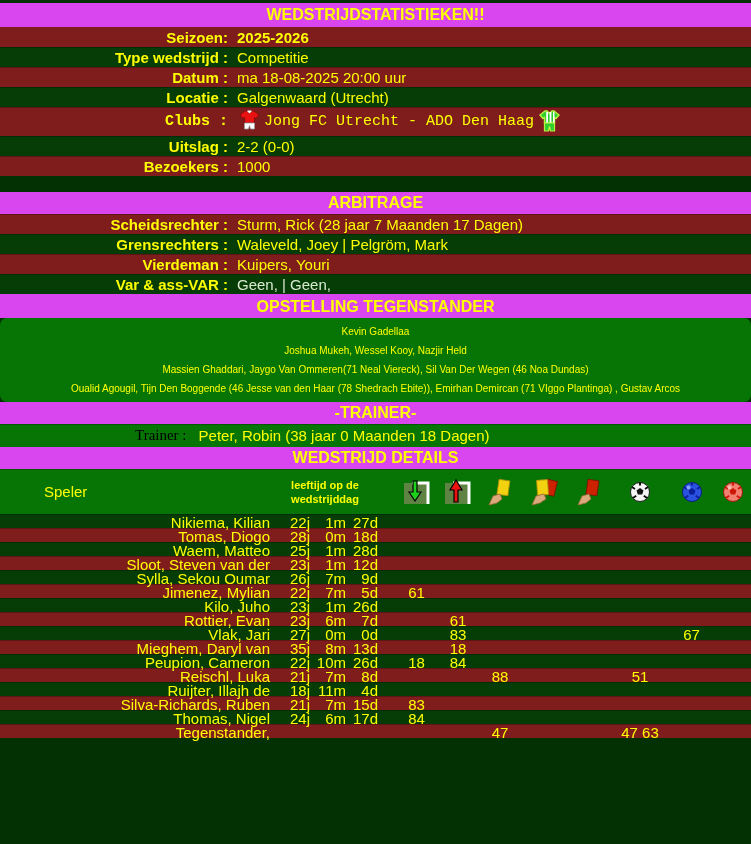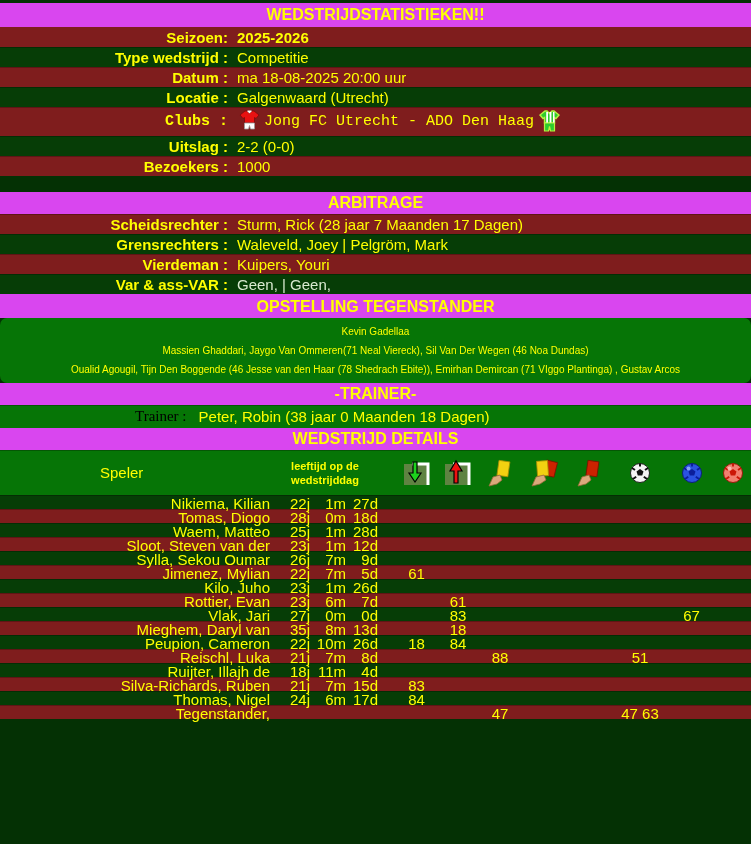--- a/index.html
+++ b/index.html
@@ -19,21 +19,21 @@
   .clubs-wrap .shirt{margin:0 4px;flex:none;display:inline-flex;}
   
   .lineup-block{background:#067506;color:#ffff00;text-align:center;font-size:10px;line-height:19px;padding:4px 6px;box-sizing:border-box;border-radius:7px;}
   .lineup-block div{margin:0;}
   .trainer-row{height:23px;display:flex;align-items:center;font-size:15px;background:#067506;}
   .trainer-row .tl{margin-left:135px;color:#000000;font-family:Liberation Serif, serif;}
   .trainer-row .tv{margin-left:12px;color:#ffff00;}
   
   .tgrid{display:grid;grid-template-columns:272px 38px 36px 32px 17px 43px 40px 44px 44px 46px 56px 47px 36px;align-items:center;}
   .thead{height:45px;background:#067506;color:#ffff00;font-size:15px;}
-  .thead .spl{grid-column:1;justify-self:start;padding-left:100px;}
+  .thead .spl{grid-column:1;justify-self:start;padding-left:44px;}
   .thead .agehdr{grid-column:2 / span 3;justify-self:center;font-size:11px;font-weight:bold;line-height:14px;text-align:center;width:102px;}
   .thead .ic{justify-self:center;display:flex;align-items:center;}
   .trow{height:14px;font-size:15px;color:#ffff00;}
   .trow .c{white-space:nowrap;}
   .trow .player{text-align:right;padding-right:2px;}
   .trow .num{text-align:right;}
   .trow .stat{text-align:center;}
   svg{display:block;}
 </style>
 </head>
@@ -104,20 +104,21 @@
     <span class="val">Kuipers, Youri</span>
   </div>
   <div class="row dark sep">
     <span class="lbl">Var &amp; ass-VAR :</span>
     <span class="val muted">Geen, | Geen,</span>
   </div>
 
   <div class="heading" style="height:24px;line-height:26px;">OPSTELLING TEGENSTANDER</div>
   <div class="lineup-block">
     <div>Kevin Gadellaa</div>
+    <div>Joshua Mukeh, Wessel Kooy, Nazjir Held</div>
     <div>Massien Ghaddari, Jaygo Van Ommeren(71 Neal Viereck), Sil Van Der Wegen (46 Noa Dundas)</div>
     <div>Oualid Agougil, Tijn Den Boggende (46 Jesse van den Haar (78 Shedrach Ebite)), Emirhan Demircan (71 VIggo Plantinga) , Gustav Arcos</div>
   </div>
 
   <div class="heading">-TRAINER-</div>
   <div class="trainer-row sep">
     <span class="tl">Trainer :</span>
     <span class="tv">Peter, Robin (38 jaar 0 Maanden 18 Dagen)</span>
   </div>
 

